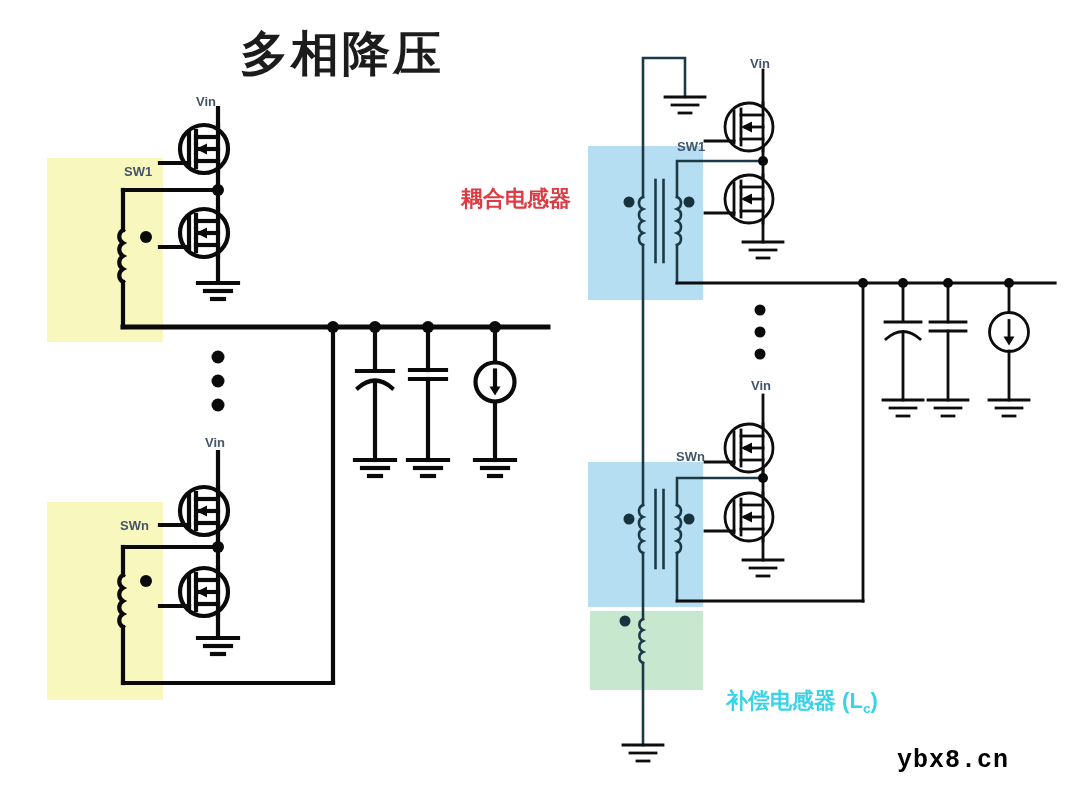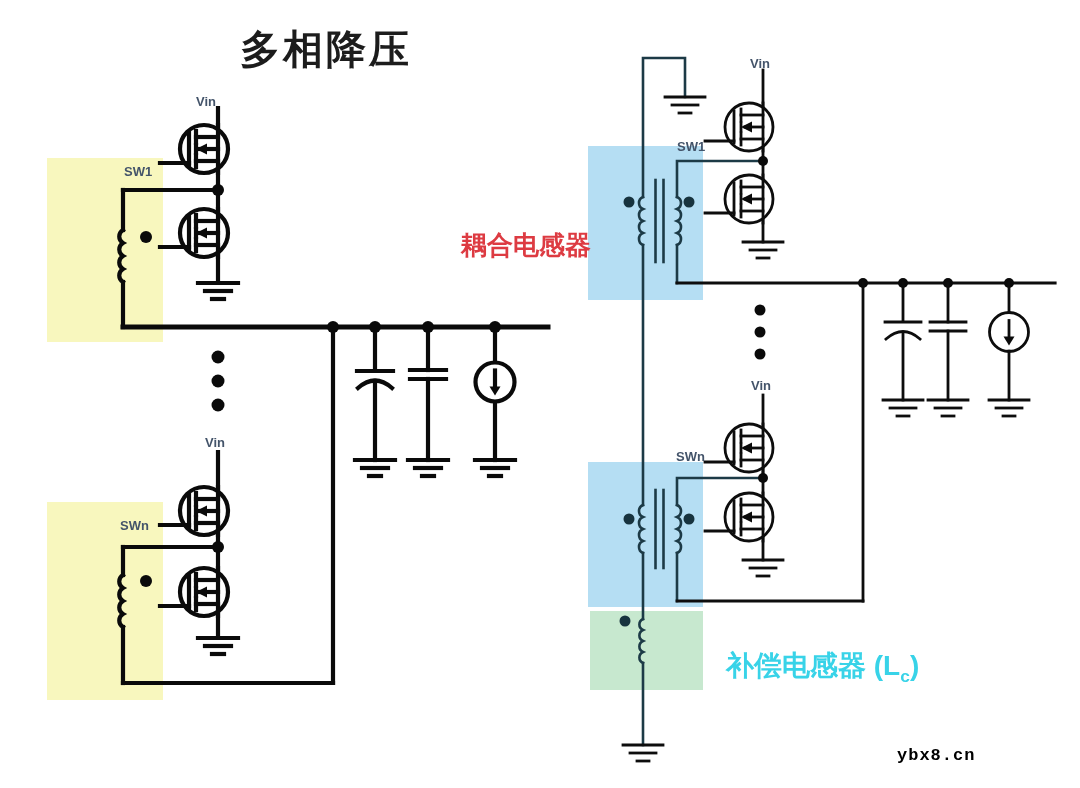--- a/index.html
+++ b/index.html
@@ -1,30 +1,30 @@
 <!DOCTYPE html>
 <html><head>
 <meta charset="utf-8">
 <style>
   html,body{margin:0;padding:0;background:#fff;}
   #canvas{position:relative;width:1080px;height:788px;background:#ffffff;overflow:hidden;
           font-family:"Liberation Sans","DejaVu Sans",sans-serif;}
   #circuit-svg{position:absolute;left:0;top:0;}
   .lbl{position:absolute;font-size:13px;font-weight:bold;color:#44546a;white-space:nowrap;text-align:center;}
-  .title-left{position:absolute;left:240px;top:22px;font-size:40px;font-weight:700;color:#1c1c1c;
+  .title-left{position:absolute;left:240px;top:22px;font-size:48px;font-weight:700;color:#1c1c1c;
               letter-spacing:3px;white-space:nowrap;text-align:right;}
   .title-right{position:absolute;left:810px;top:28px;font-size:42px;font-weight:800;color:#000;
                letter-spacing:1px;white-space:nowrap;}
-  .coupled-label{position:absolute;left:461px;top:184px;font-size:26px;font-weight:bold;color:#dd3b42;
-                 white-space:nowrap;margin-top:44px;}
-  .comp-label{position:absolute;left:726px;top:647px;font-size:28px;font-weight:bold;color:#38d3e8;
+  .coupled-label{position:absolute;left:461px;top:184px;font-size:22px;font-weight:bold;color:#dd3b42;
+                 white-space:nowrap;}
+  .comp-label{position:absolute;left:726px;top:686px;font-size:22px;font-weight:bold;color:#38d3e8;
               white-space:nowrap;}
   .comp-label sub{font-size:0.62em;}
   .watermark{position:absolute;left:897px;top:746px;font-family:"Liberation Mono","DejaVu Sans Mono",monospace;
-             font-size:17px;font-weight:bold;color:#000;letter-spacing:1px;white-space:nowrap;}
+             font-size:25px;font-weight:bold;color:#000;letter-spacing:1px;white-space:nowrap;}
   
   .wL{stroke:#0a0a0a;stroke-width:4.2;fill:none;stroke-linecap:square;}
   .railL{stroke:#0a0a0a;stroke-width:5;fill:none;stroke-linecap:square;}
   .wR{stroke:#0d0d0d;stroke-width:2.8;fill:none;stroke-linecap:square;}
   .railR{stroke:#0d0d0d;stroke-width:3.2;fill:none;stroke-linecap:square;}
   .wT{stroke:#1c3a46;stroke-width:2.6;fill:none;stroke-linecap:square;}
   .dotB{fill:#0a0a0a;stroke:none;}
   .dotT{fill:#17333e;stroke:none;}
 </style>
 </head>

